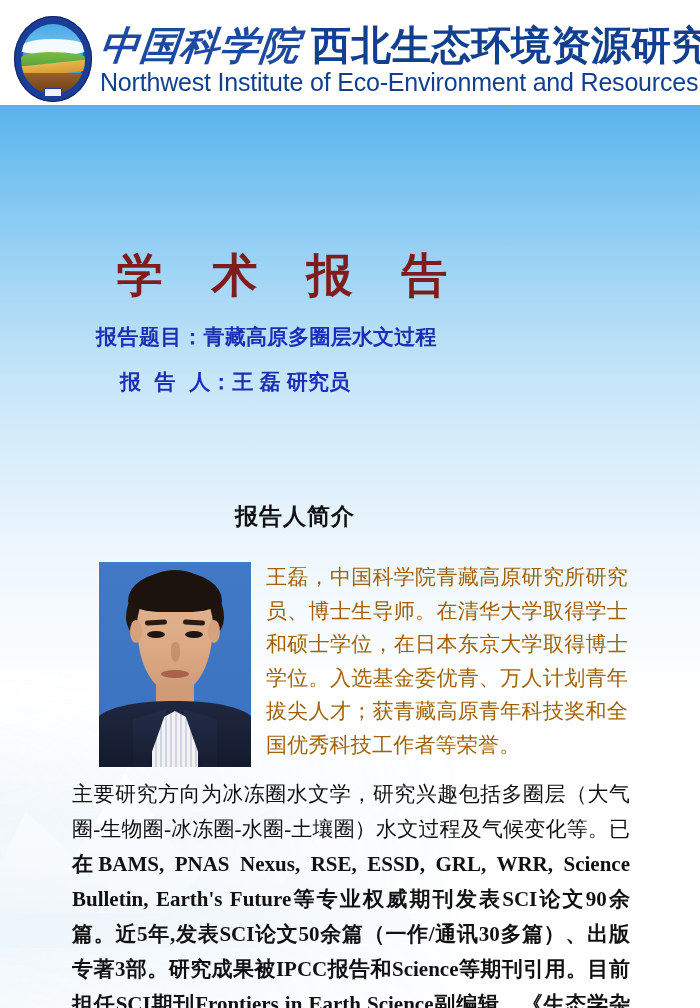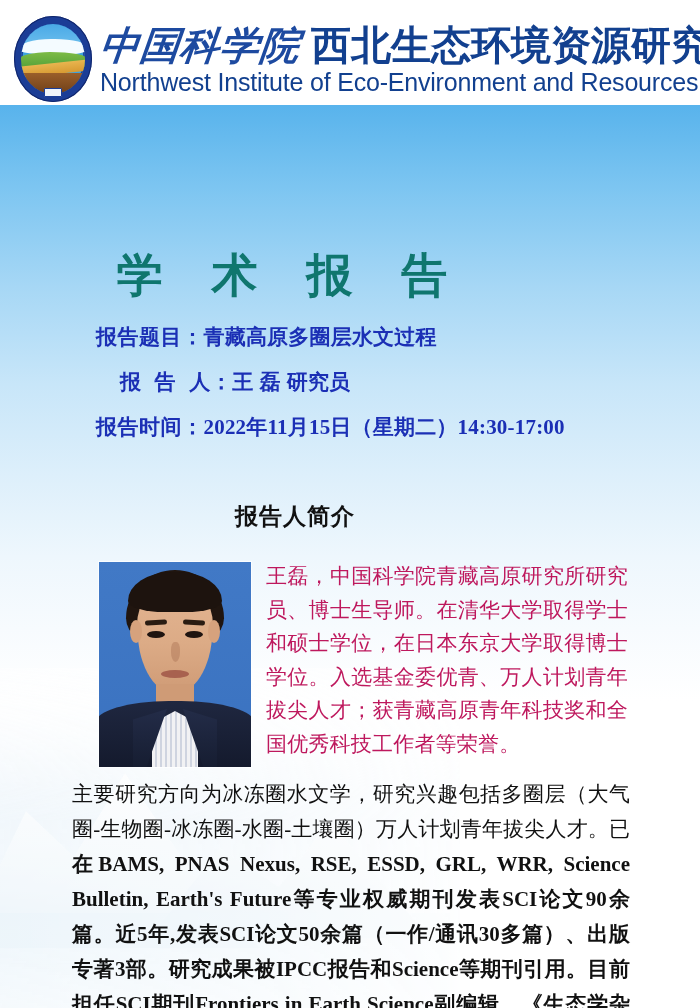--- a/index.html
+++ b/index.html
@@ -108,21 +108,21 @@
   .wm-fade2{
     position:absolute;left:0;bottom:0;width:100%;height:100%;
     background:linear-gradient(180deg,rgba(255,255,255,.80) 0%,rgba(255,255,255,.25) 35%,rgba(255,255,255,.35) 100%);
   }
 
   .content{position:relative;z-index:3;}
 
   
   .main-title{
     position:absolute;left:0;top:140px;width:564px;text-align:center;
-    font-size:46px;font-weight:800;color:#0f766e;
+    font-size:46px;font-weight:800;color:#7f1d1d;
     letter-spacing:18px;text-indent:18px;
   }
 
   
   .info{
     position:absolute;left:96px;top:218px;width:560px;
   }
   .info-line{
     font-size:21px;font-weight:700;color:#1b2fb5;
     margin-bottom:17px;white-space:nowrap;letter-spacing:.2px;
@@ -185,22 +185,22 @@
   }
   .ph-lapel-r{
     position:absolute;right:34px;bottom:0;width:34px;height:58px;
     background:linear-gradient(180deg,#232c48 0%,#161d31 100%);
     clip-path:polygon(0% 0%,60% 100%,100% 100%,100% 18%);
   }
 
   
   .bio-side{
     position:absolute;left:266px;top:455px;width:362px;
-    font-family:Liberation Serif, serif;
-    font-size:21px;line-height:33.5px;color:#be185d;
+    font-family:Liberation Sans, sans-serif;
+    font-size:21px;line-height:33.5px;color:#a16207;
     text-align:justify;text-justify:inter-character;
     letter-spacing:.2px;
   }
   .bio-main{
     position:absolute;left:72px;top:672px;width:558px;
     font-family:"Liberation Serif","DejaVu Serif",serif;
     font-size:21px;line-height:35px;color:#111111;
     text-align:justify;text-justify:inter-character;
     font-weight:700;
   }
@@ -250,23 +250,20 @@
     <div class="info">
 
       <div class="info-line">
         <span class="lbl">报告题目：</span><span class="val-cn">青藏高原多圈层水文过程</span>
       </div>
 
       <div class="info-line">
         <span class="lbl spaced">报 告 人：</span><span class="val-cn">王  磊  研究员</span>
       </div>
 
-      <div class="info-line">
-        <span class="lbl">报告时间：</span><span class="val">2022年11月15日（星期二）14:30-17:00</span>
-      </div>
 
 
     </div>
 
     <div class="speaker-heading">报告人简介</div>
 
     <div class="photo">
       <div class="ph-bg"></div>
       <div class="ph-hair"></div>
       <div class="ph-face"></div>
@@ -281,16 +278,16 @@
       <div class="ph-mouth"></div>
       <div class="ph-neck"></div>
       <div class="ph-suit"></div>
       <div class="ph-shirt"></div>
       <div class="ph-lapel-l"></div>
       <div class="ph-lapel-r"></div>
     </div>
 
     <div class="bio-side">王磊，中国科学院青藏高原研究所研究员、博士生导师。在清华大学取得学士和硕士学位，在日本东京大学取得博士学位。入选基金委优青、万人计划青年拔尖人才；获青藏高原青年科技奖和全国优秀科技工作者等荣誉。</div>
 
-    <div class="bio-main"><span class="lead">主要研究方向为冰冻圈水文学，研究兴趣包括多圈层（大气圈-生物圈-冰冻圈-水圈-土壤圈）万人计划青年拔尖人才。已</span><span>在BAMS, PNAS Nexus, RSE, ESSD, GRL, WRR, Science Bulletin, Earth's Future等专业权威期刊发表SCI论文90余篇。近5年,发表SCI论文50余篇（一作/通讯30多篇）、出版专著3部。研究成果被IPCC报告和Science等期刊引用。目前担任SCI期刊Frontiers in Earth Science副编辑、《生态学杂志》和《水利水电技术》等中文核心期刊编委。兼任中国青藏高原研究会理事、中国冰冻圈科学学会理事等。</span></div>
+    <div class="bio-main"><span class="lead">主要研究方向为冰冻圈水文学，研究兴趣包括多圈层（大气圈-生物圈-冰冻圈-水圈-土壤圈）水文过程及气候变化等。已</span><span>在BAMS, PNAS Nexus, RSE, ESSD, GRL, WRR, Science Bulletin, Earth's Future等专业权威期刊发表SCI论文90余篇。近5年,发表SCI论文50余篇（一作/通讯30多篇）、出版专著3部。研究成果被IPCC报告和Science等期刊引用。目前担任SCI期刊Frontiers in Earth Science副编辑、《生态学杂志》和《水利水电技术》等中文核心期刊编委。兼任中国青藏高原研究会理事、中国冰冻圈科学学会理事等。</span></div>
 
   </div>
 </div>
 
 </body></html>

